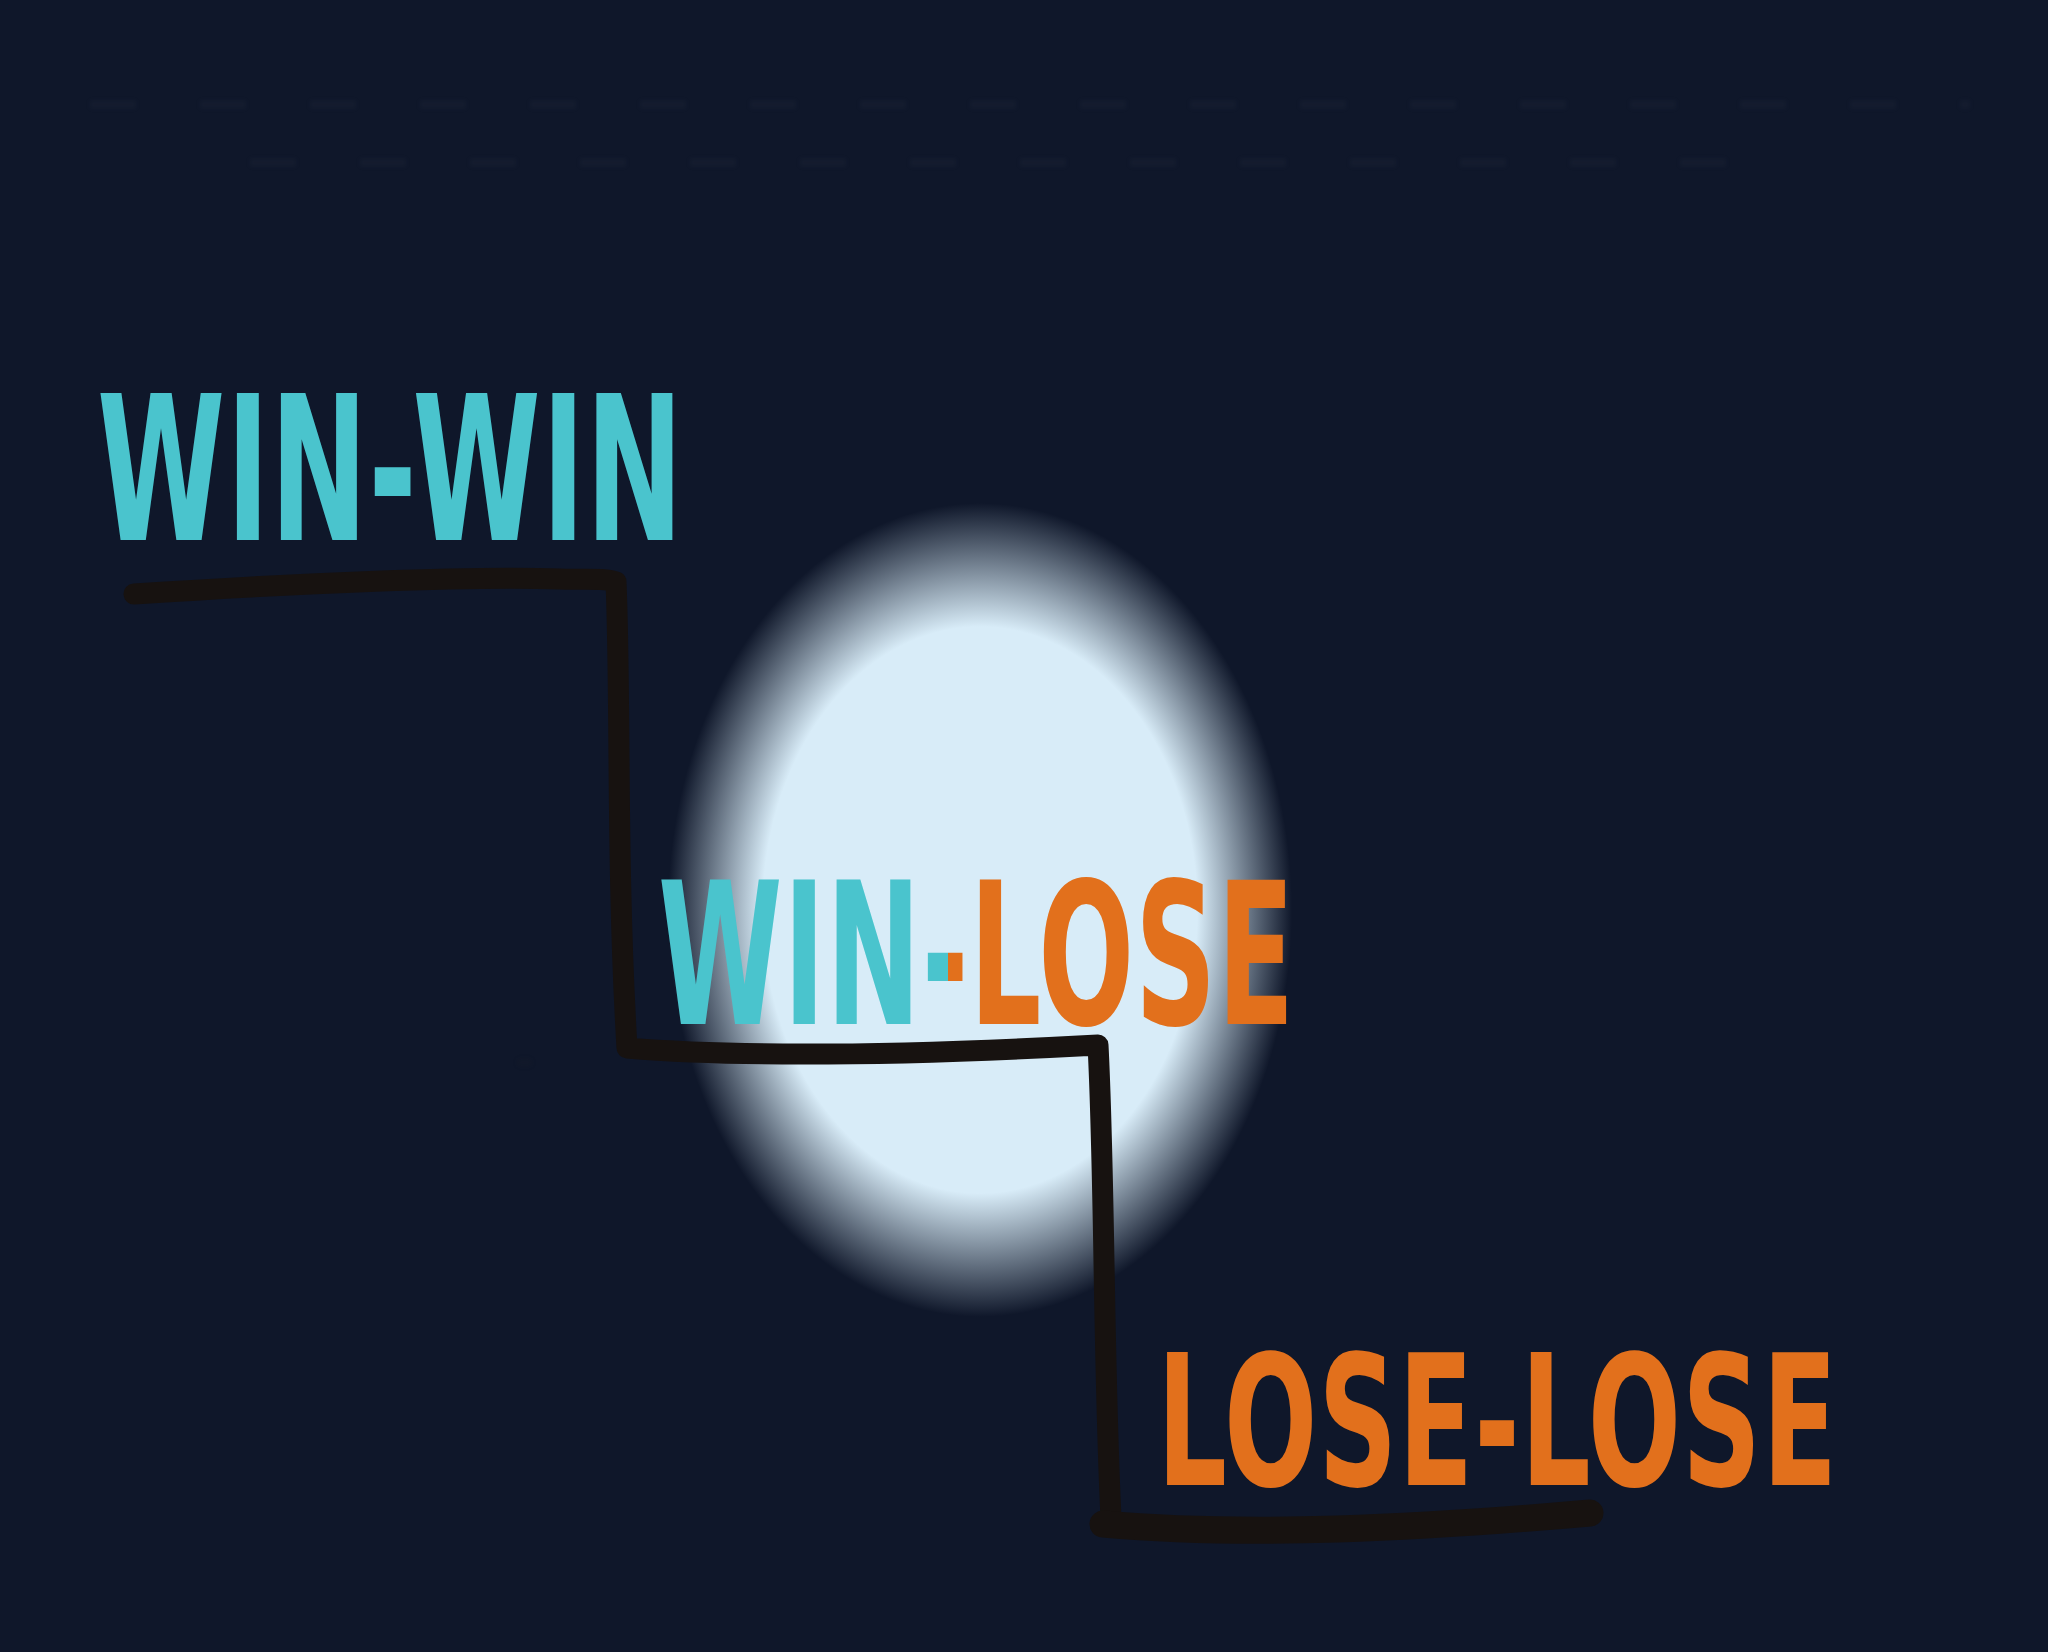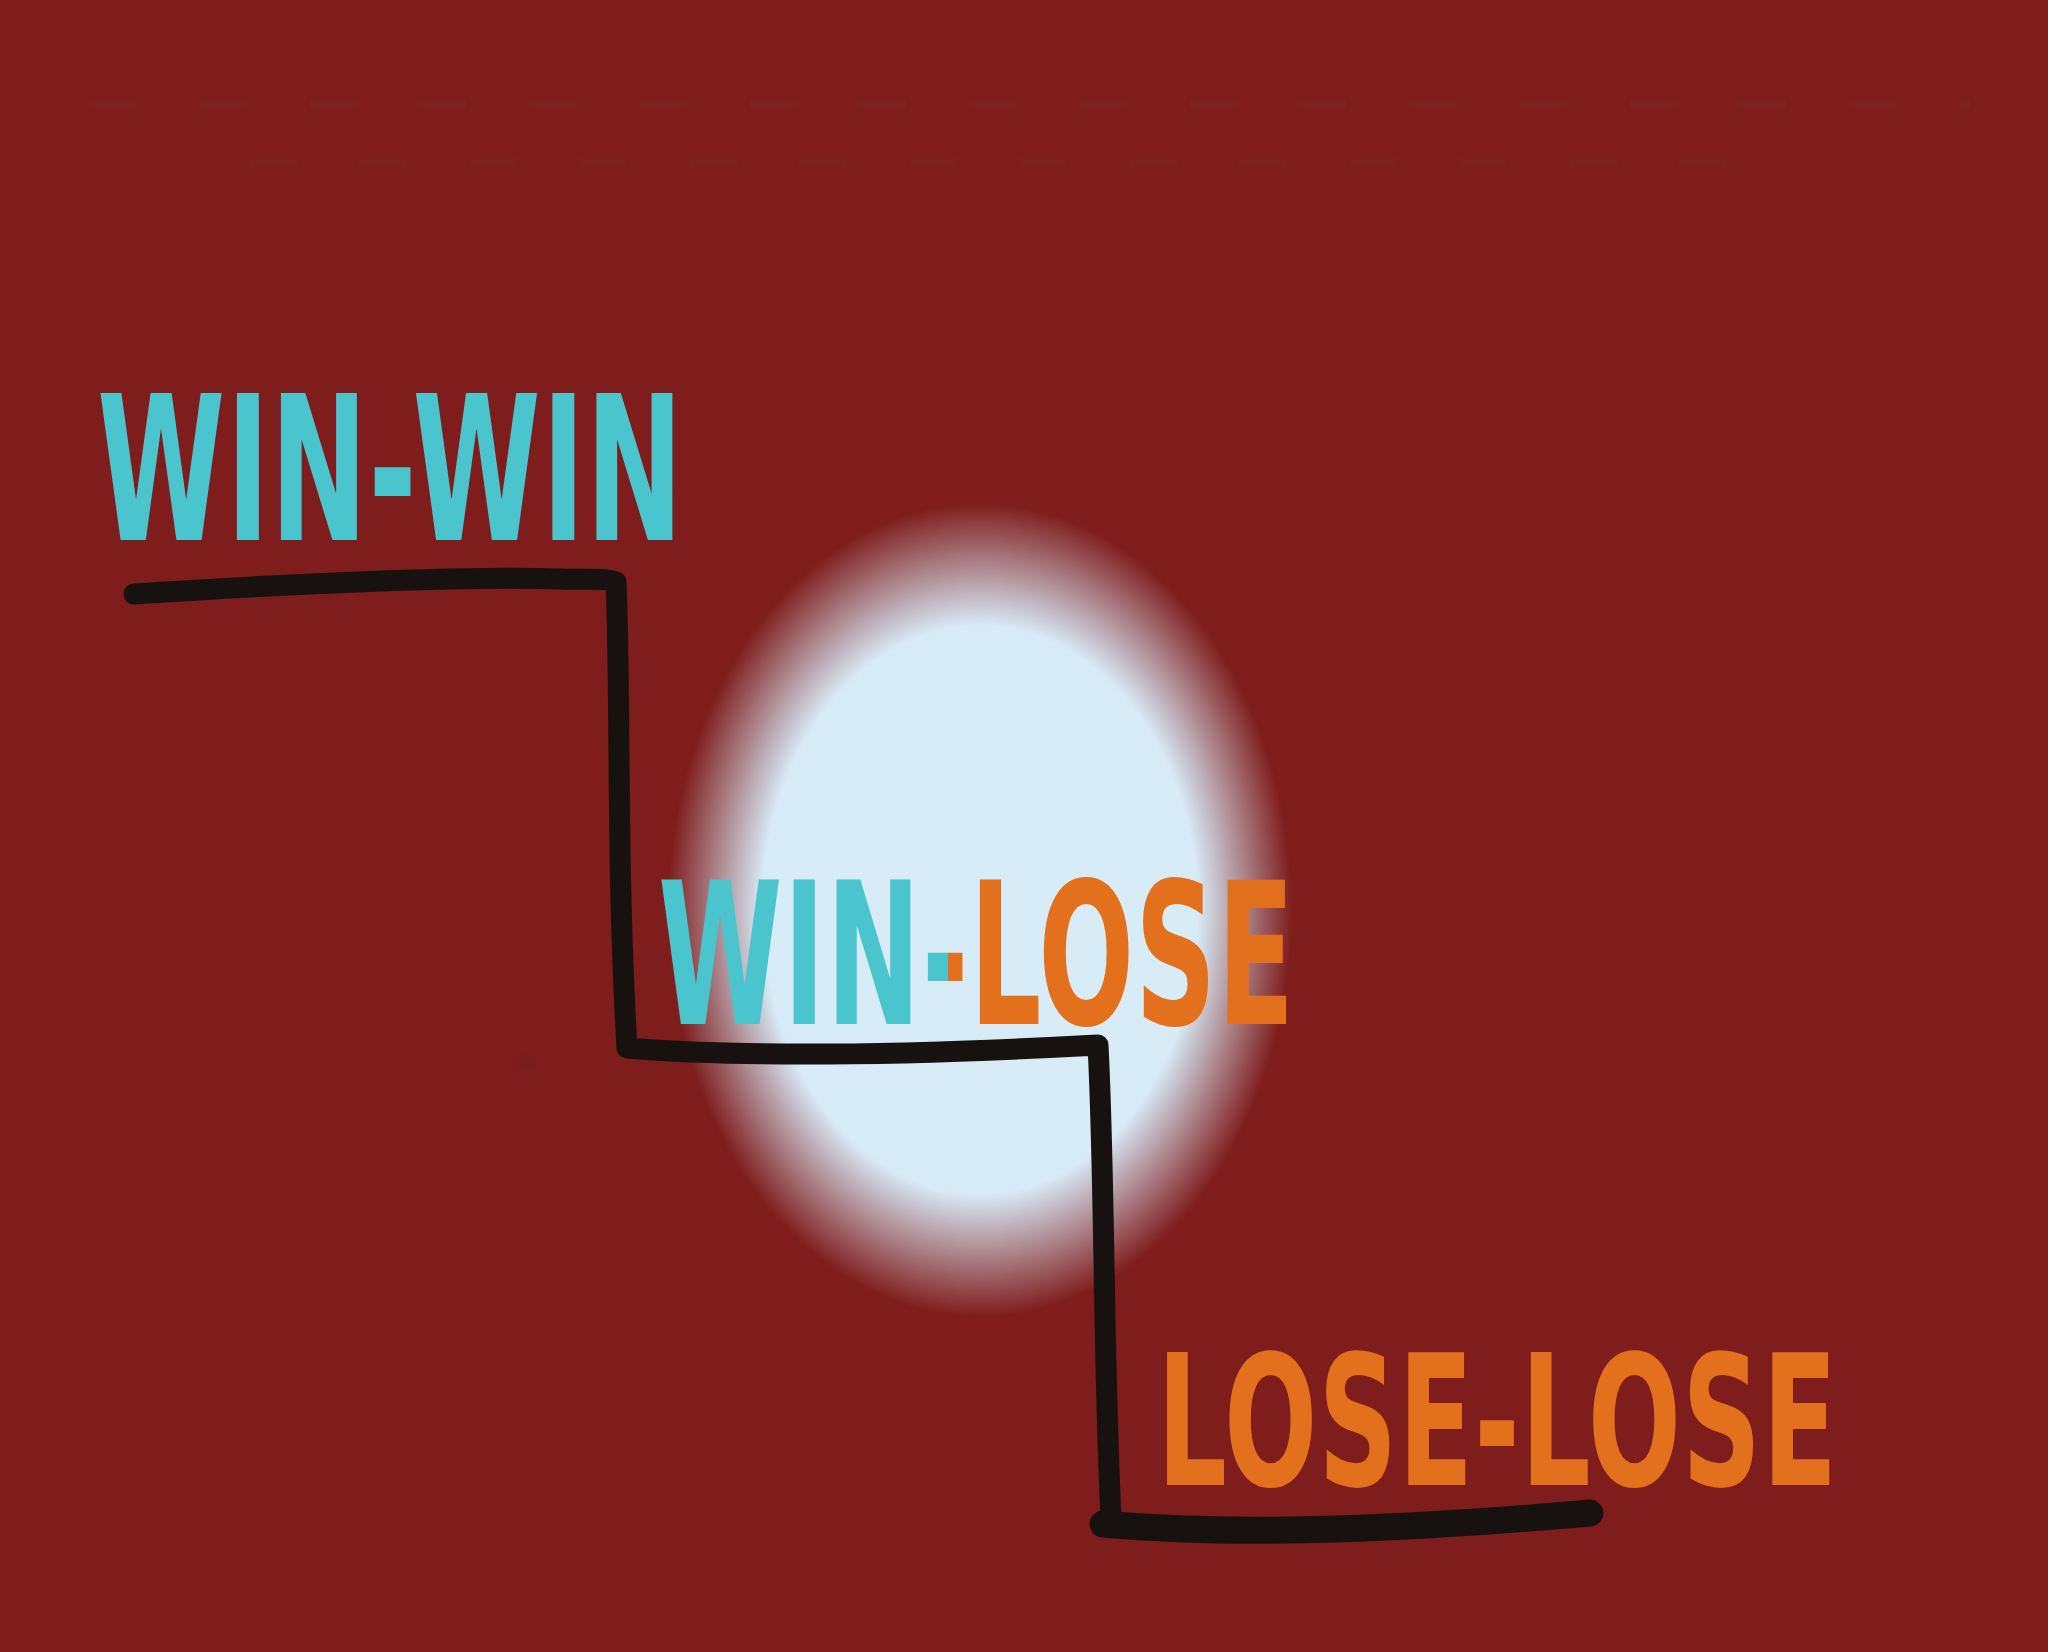--- a/index.html
+++ b/index.html
@@ -4,21 +4,21 @@
 <style>
   html, body {
     margin: 0;
     padding: 0;
     background: #ffffff;
   }
   #canvas {
     position: relative;
     width: 2048px;
     height: 1652px;
-    background: #7f1d1d;
+    background: #0f172a;
     overflow: hidden;
     font-family: "DejaVu Sans", sans-serif;
   }
 
   
   .blob {
     position: absolute;
     left: 585px;
     top: 395px;
     width: 790px;

